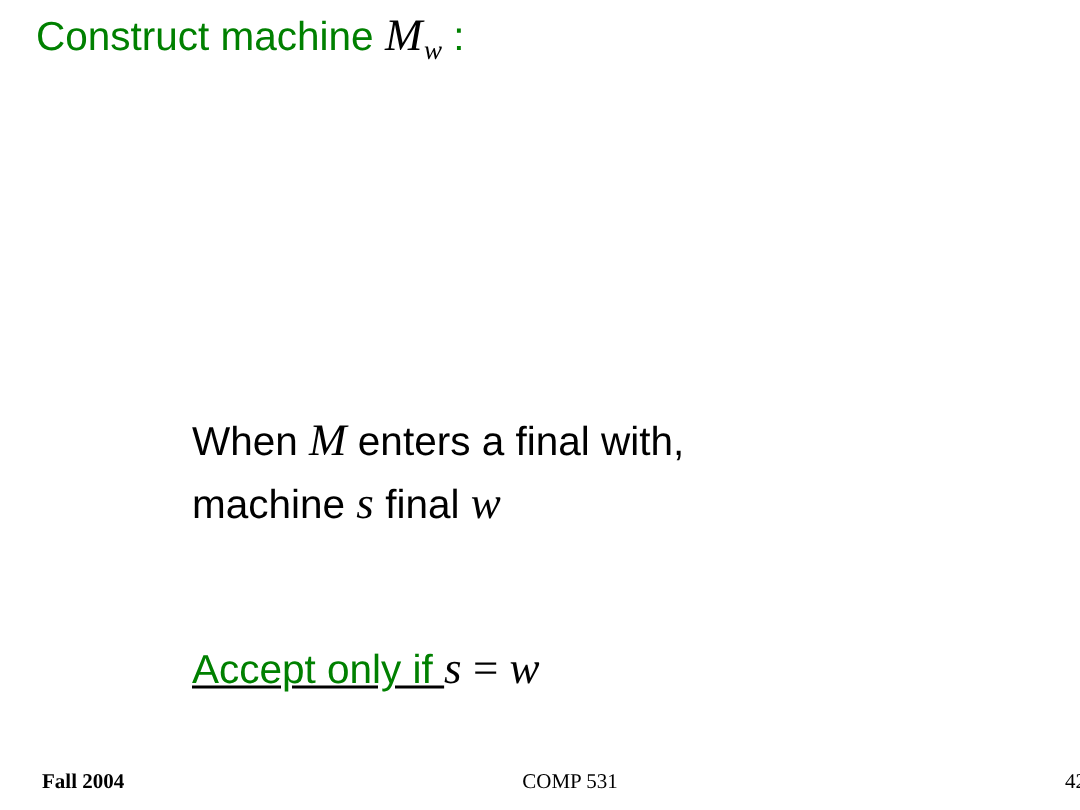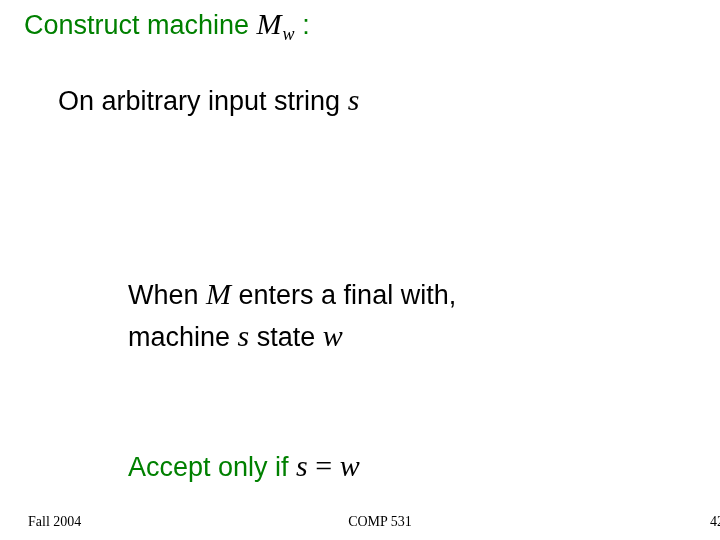--- a/index.html
+++ b/index.html
@@ -26,21 +26,21 @@
     font-size: 27px;
     line-height: 1.2;
   }
   .title-line { top: 6px; left: 4px; }
   .indent1 { left: 38px; }
   .indent2 { left: 108px; }
   .l-sub   { top: 82px; }
   .l-exec  { top: 166px; }
   .l-when  { top: 276px; }
   .l-compare { top: 318px; }
-  .l-accept  { top: 448px; }
+  .l-accept  { top: 428px; text-decoration: underline; }
 
   .green { color: #008000; }
 
   .math {
     font-family: "Times New Roman", Times, serif;
     font-style: italic;
     font-size: 30px;
     display: inline-block;
     vertical-align: baseline;
     position: relative;
@@ -53,53 +53,49 @@
   }
 
   .footer {
     position: absolute;
     bottom: 10px;
     width: 720px;
     font-family: "Times New Roman", Times, serif;
     font-size: 14px;
     color: #000;
   }
-  .footer .left  { position: absolute; left: 8px;  bottom: 0; }
+  .footer .left  { position: absolute; left: 8px;  bottom: 0; font-weight: bold; }
   .footer .center{ position: absolute; left: 0; right: 0; text-align: center; bottom: 0; }
   .footer .right { position: absolute; right: 16px; bottom: 0; }
 </style>
 </head>
 <body>
 
 <div class="slide">
 
   <div class="line title-line">
     <span class="green">Construct machine </span>
     <span class="math">
       <span>M</span><span class="sub">w</span>
     </span>
     <span class="green"> :</span>
   </div>
 
-  <div class="line indent1 l-sub">
-    <span>On arbitrary input string </span>
-    <span class="math">s</span>
-  </div>
 
 
   <div class="line indent2 l-when">
     <span>When </span>
     <span class="math">M</span>
     <span> enters a final with,</span>
   </div>
 
   <div class="line indent2 l-compare">
     <span>machine </span>
     <span class="math">s</span>
-    <span> state </span>
+    <span> final </span>
     <span class="math">w</span>
   </div>
 
   <div class="line indent2 l-accept">
     <span class="green">Accept only if </span>
     <span class="math">
       <span>s</span><span class="upright" style="font-style:normal"> = </span><span>w</span>
     </span>
   </div>
 

